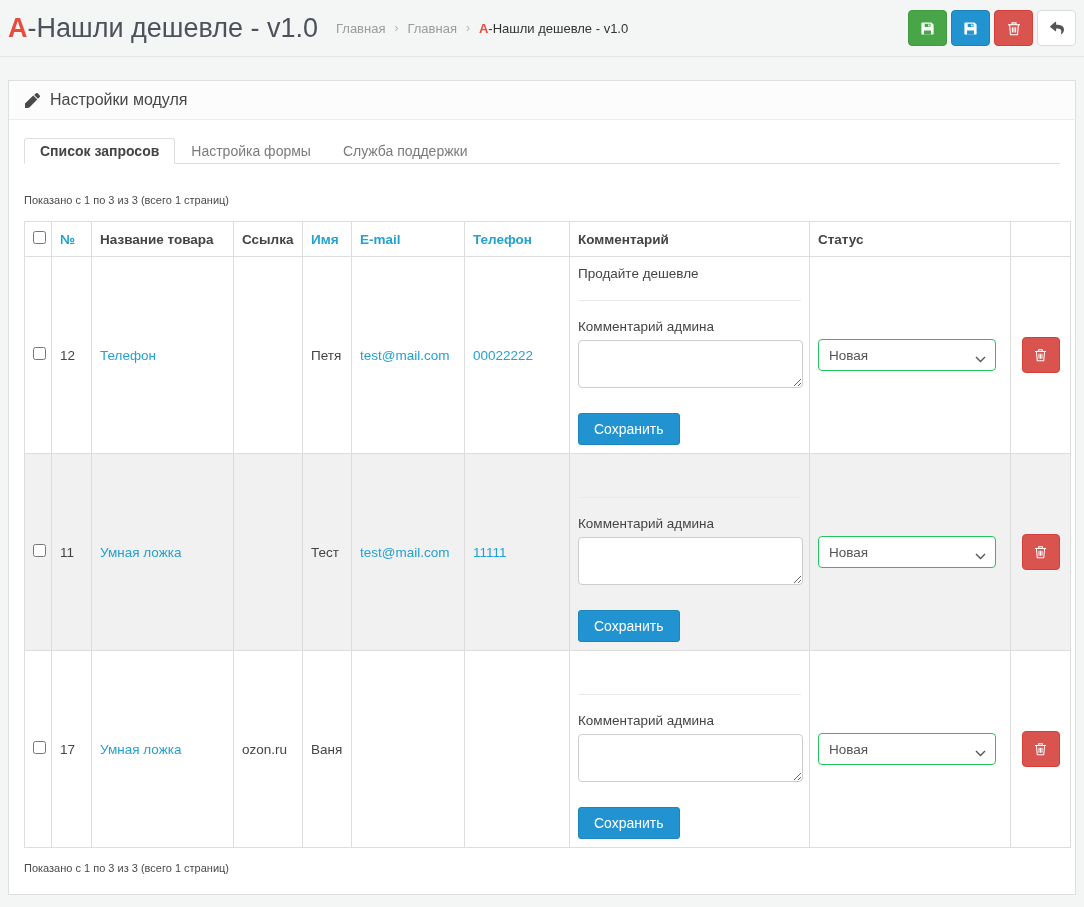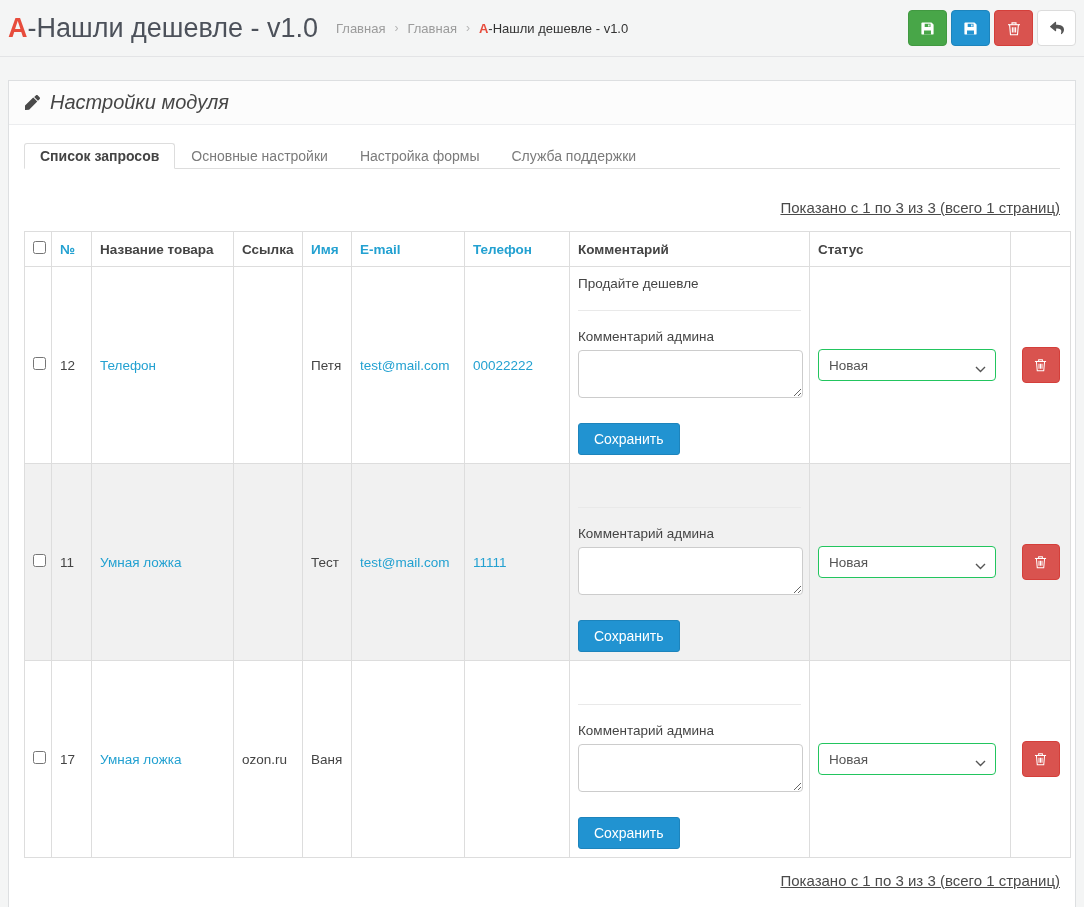--- a/index.html
+++ b/index.html
@@ -55,23 +55,22 @@
   .hbtn.white { background: #fff;    border-color: #dcdcdc; }
 
   
   .container { padding: 23px 8px 26px; }
   .panel { background: #fff; border: 1px solid #dddfe1; }
   .panel-heading {
     display: flex; align-items: center; gap: 10px;
     padding: 10px 16px;
     background: #fcfcfc;
     border-bottom: 1px solid #ecedef;
-    font-size: 20px;
+    font-size: 16px;
     color: #464646;
-    font-style: italic;
   }
   .panel-body { padding: 18px 15px 20px; }
 
   
   .nav-tabs { display: flex; border-bottom: 1px solid #ddd; }
   .tab {
     padding: 4px 15px;
     margin-bottom: -1px;
     font-size: 14px;
     color: #7b7b7b;
@@ -82,21 +81,21 @@
   }
   .tab.active {
     background: #fff;
     border-color: #ddd;
     border-bottom-color: #fff;
     color: #444;
     font-weight: 700;
   }
   .tab-content { padding-top: 30px; }
 
-  .results { text-align: right; color: #4a4a4a; font-size: 15px; margin: 0 0 15px; text-decoration: underline; }
+  .results { color: #4a4a4a; font-size: 11px; margin: 0 0 15px; }
   .results.bottom { margin: 14px 0 0; }
 
   
   table.requests {
     width: 100%;
     border-collapse: collapse;
     table-layout: fixed;
   }
   .requests th, .requests td {
     border: 1px solid #ddd;
@@ -220,21 +219,20 @@
             <path fill="#4a4a4a" d="M290.7 93.2l128 128-278 278-124.1 13.8c-16.6 1.8-30.7-12.2-28.8-28.8l13.8-124.1 278-278zm207.2-19.1l-60.1-60.1c-18.8-18.8-49.2-18.8-67.9 0l-56.6 56.6 128 128 56.6-56.6c18.8-18.8 18.8-49.2 0-67.9z"></path>
           </svg>
       </span>
       <span>Настройки модуля</span>
     </div>
 
     <div class="panel-body">
 
       <div class="nav-tabs">
         <div class="tab active">Список запросов</div>
-        <div class="tab">Основные настройки</div>
         <div class="tab">Настройка формы</div>
         <div class="tab">Служба поддержки</div>
       </div>
 
       <div class="tab-content">
 
         <p class="results">Показано с 1 по 3 из 3 (всего 1 страниц)</p>
 
         <table class="requests">
           <colgroup>

